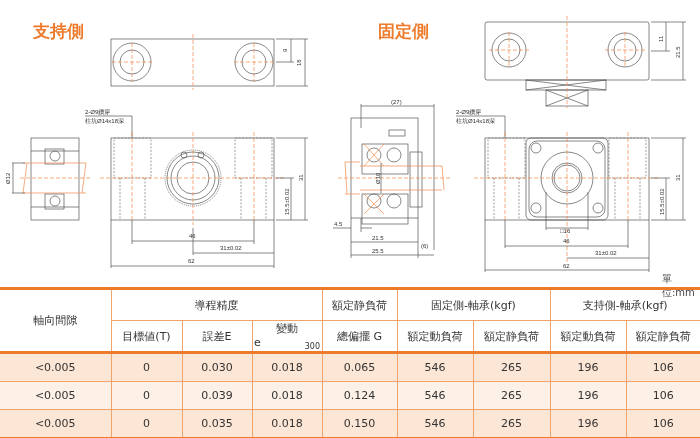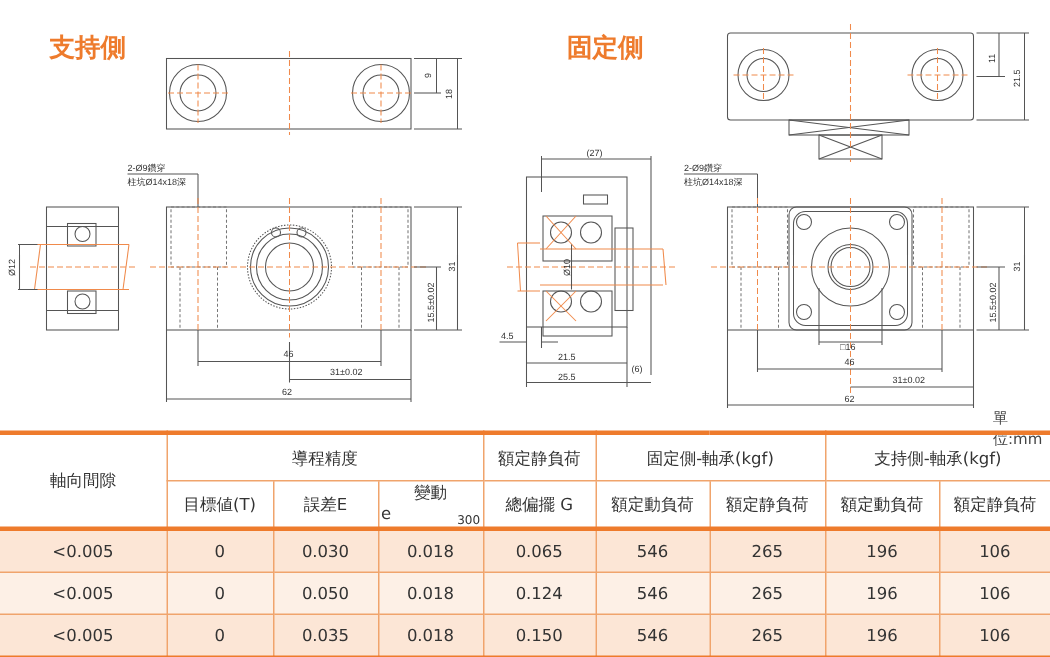--- a/index.html
+++ b/index.html
@@ -285,21 +285,21 @@
       <td>0.018</td>
       <td>0.065</td>
       <td>546</td>
       <td>265</td>
       <td>196</td>
       <td>106</td>
     </tr>
     <tr>
       <td>&lt;0.005</td>
       <td>0</td>
-      <td>0.050</td>
+      <td>0.039</td>
       <td>0.018</td>
       <td>0.124</td>
       <td>546</td>
       <td>265</td>
       <td>196</td>
       <td>106</td>
     </tr>
     <tr>
       <td>&lt;0.005</td>
       <td>0</td>

